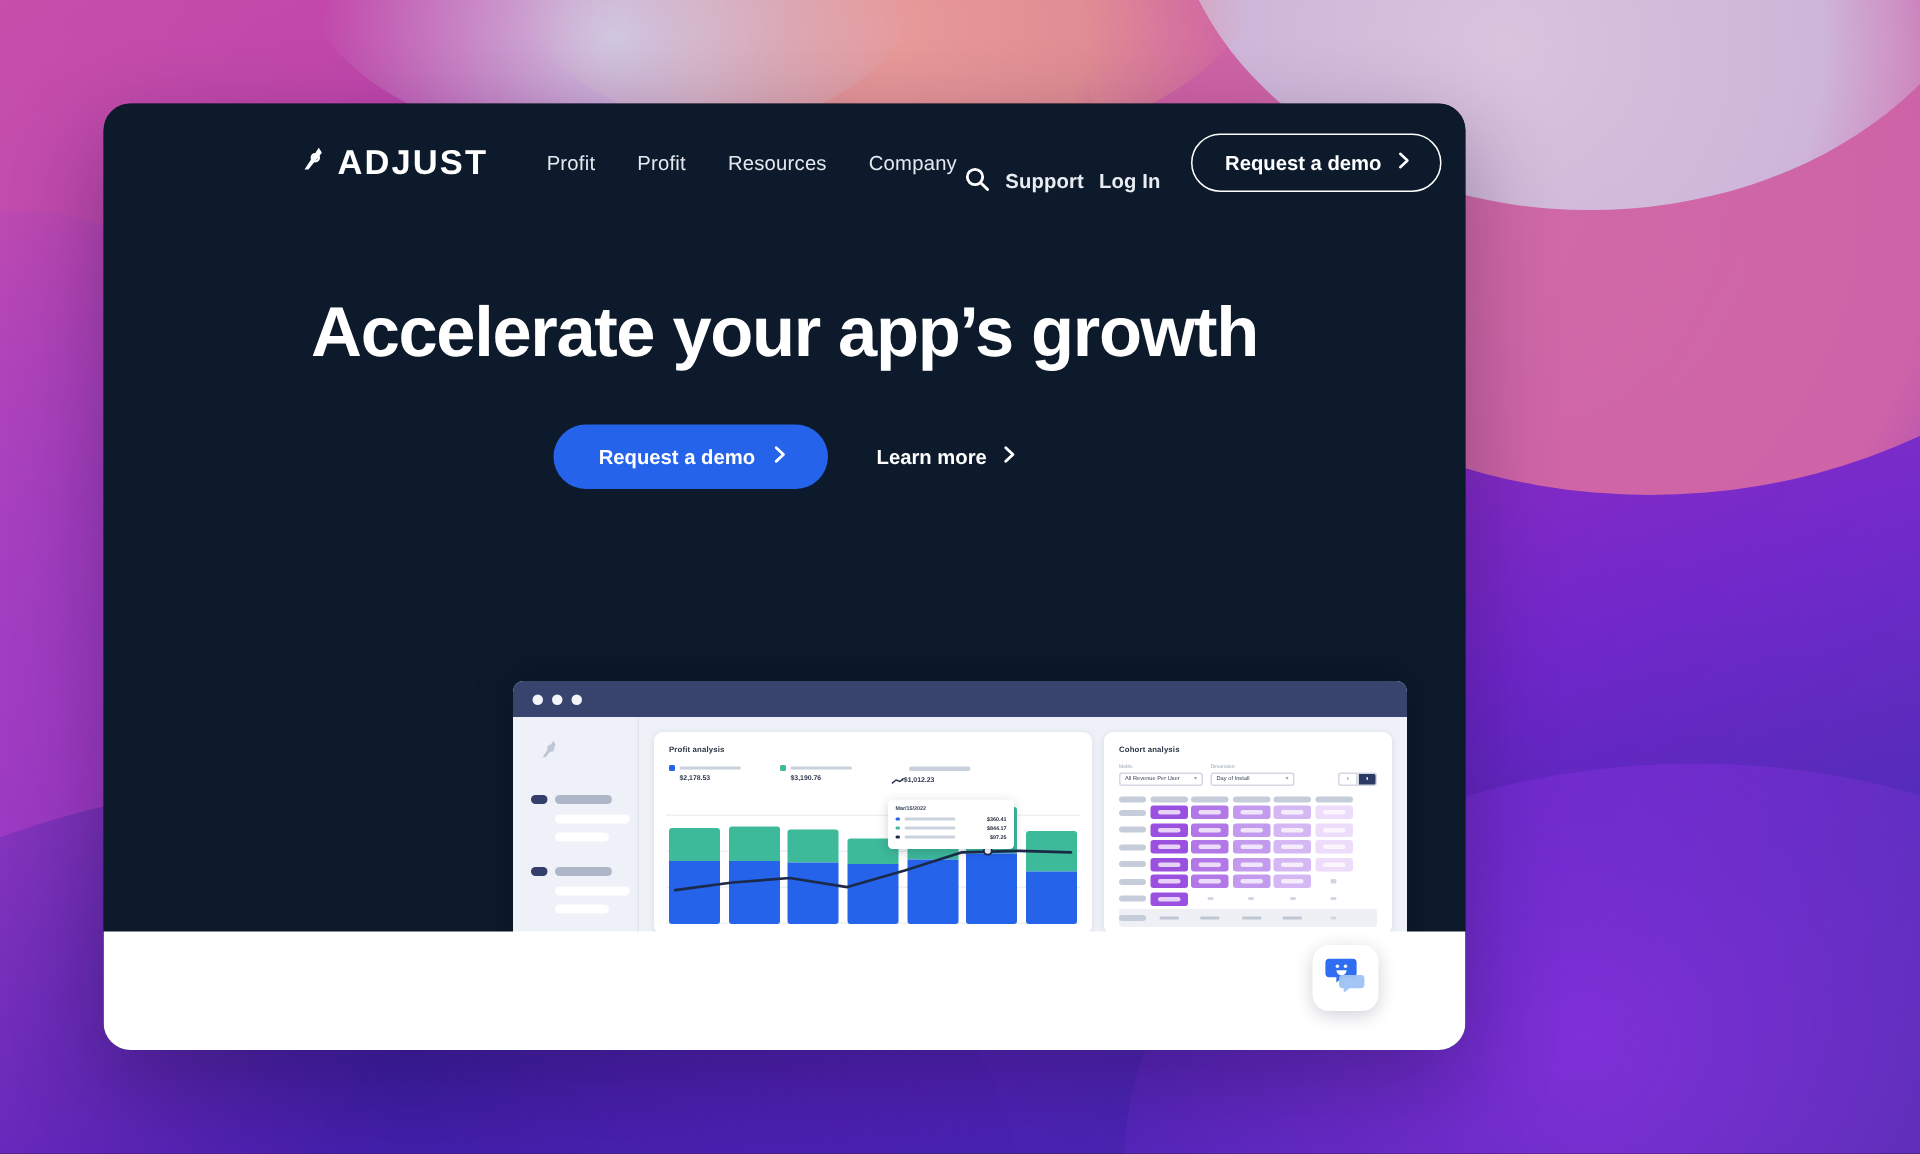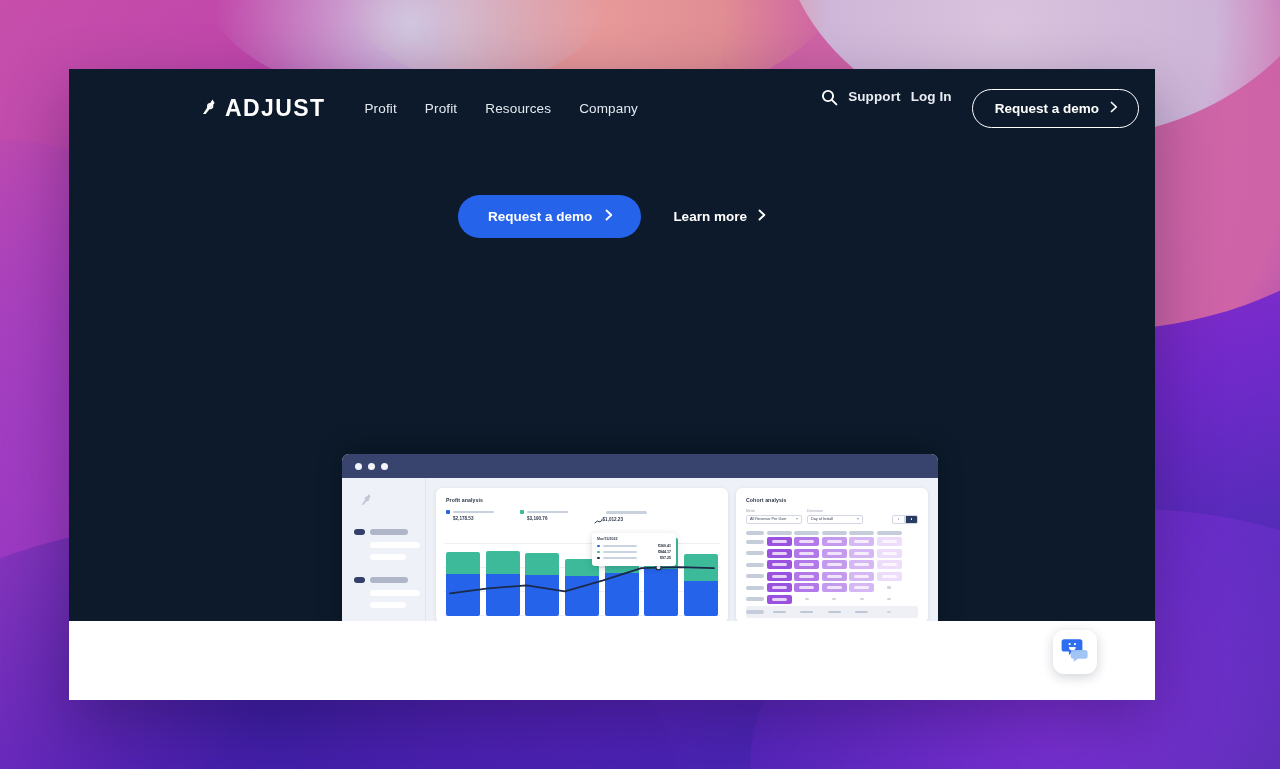--- a/index.html
+++ b/index.html
@@ -53,22 +53,22 @@
   }
   .bg-sheen {
     position:absolute; inset:0;
     background: linear-gradient(118deg, rgba(255,255,255,0.08) 0%, rgba(255,255,255,0) 34%,
                 rgba(255,255,255,0) 62%, rgba(255,255,255,0.05) 100%);
   }
 
   
   .page-card {
     position:absolute; left:69px; top:69px;
-    width:1086px; height:631px;
-    border-radius:0; overflow:hidden;
+    width:908px; height:631px;
+    border-radius:18px; overflow:hidden;
     box-shadow: 0 22px 60px rgba(20,8,50,0.33);
     background:#0f172a;
   }
 
   .hero {
     position:relative;
     height:552px;
     background:#0c1a2b;
   }
 
@@ -83,21 +83,21 @@
   .logo-text {
     color:#ffffff; font-size:23px; font-weight:bold;
     letter-spacing:1.4px; line-height:1;
     margin-left:2px;
   }
   .nav-links { display:flex; align-items:center; gap:28px; margin-left:39px; }
   .nav-link {
     color:#e4e9f0; font-size:13.5px; letter-spacing:0.15px;
     cursor:pointer; white-space:nowrap;
   }
-  .nav-right { display:flex; align-items:flex-start; gap:10px; margin-left:auto; }
+  .nav-right { display:flex; align-items:flex-end; gap:10px; margin-left:auto; }
   .search-icon { cursor:pointer; display:flex; }
   .nav-action {
     color:#e9edf3; font-size:13.5px; font-weight:bold; letter-spacing:0.1px; cursor:pointer;
   }
   .demo-btn-outline {
     display:flex; align-items:center; gap:11px;
     border:1.5px solid #ffffff; border-radius:30px;
     padding:11px 20px 11px 22px;
     color:#ffffff; font-size:13.5px; font-weight:bold;
     cursor:pointer; white-space:nowrap;
@@ -297,20 +297,21 @@
           <span class="chev">
             <svg width="8" height="12" viewBox="0 0 8 12">
               <polyline points="1.5,1.5 6.3,6 1.5,10.5" fill="none" stroke="#ffffff" stroke-width="1.7" stroke-linecap="round" stroke-linejoin="round"></polyline>
             </svg>
           </span>
         </div>
       </div>
     </div>
 
     <div class="hero-copy">
+      <h1 class="hero-title">Accelerate your app’s growth</h1>
 
       <div class="hero-ctas">
         <button class="btn-primary">
           <span>Request a demo</span>
           <span class="chev">
             <svg width="8" height="12" viewBox="0 0 8 12">
               <polyline points="1.5,1.5 6.3,6 1.5,10.5" fill="none" stroke="#ffffff" stroke-width="1.9" stroke-linecap="round" stroke-linejoin="round"></polyline>
             </svg>
           </span>
         </button>

